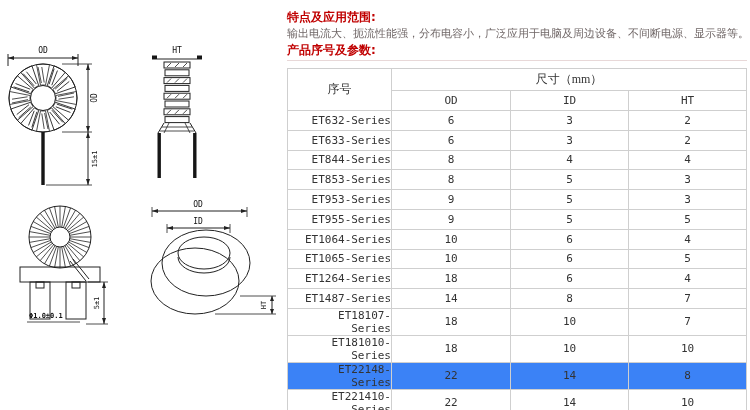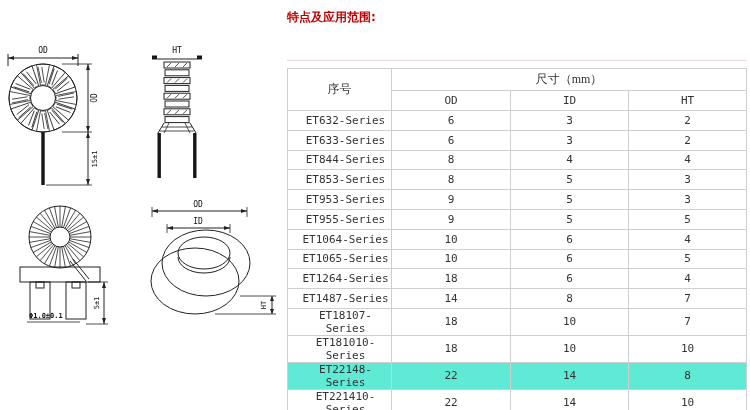--- a/index.html
+++ b/index.html
@@ -12,22 +12,22 @@
              white-space:nowrap;letter-spacing:0;}
   .divider{position:absolute;left:287px;top:60px;width:460px;height:1px;background:#e8d8d8;}
   table.spec{position:absolute;left:287px;top:68px;width:459px;border-collapse:collapse;table-layout:fixed;}
   table.spec th,table.spec td{border:1px solid #cfcfcf;font-weight:normal;overflow:hidden;}
   th.cn{font-size:12px;color:#333;text-align:center;}
   tr.hrow1{height:22px;font-family:Liberation Serif, serif;} tr.hrow2{height:20px;}
   th.sub{font-family:"DejaVu Sans Mono","Liberation Mono",monospace;font-size:11px;color:#333;text-align:center;}
   tr.data{height:19.8px;}
   tr.data td{font-family:"DejaVu Sans Mono","Liberation Mono",monospace;font-size:11px;color:#333;
              text-align:center;padding:0;}
-  tr.data td.name{text-align:center;padding-left:12px;}
-  tr.hl{background:#5eead4;}
+  tr.data td.name{text-align:right;padding-left:12px;}
+  tr.hl{background:#3b82f6;}
   .diagram{position:absolute;}
   .diagram svg{display:block;}
   .ln{stroke:#222;stroke-width:1;fill:none;}
   .thin{stroke:#222;stroke-width:0.8;fill:none;}
   .fill-dark{fill:#161616;stroke:none;}
   .dimtxt{font-family:"DejaVu Sans Mono","Liberation Mono",monospace;font-size:8px;fill:#111;}
   .dimtxt-sm{font-family:"DejaVu Sans Mono","Liberation Mono",monospace;font-size:7px;fill:#111;}
   .arr{fill:#222;stroke:none;}
 </style>
 </head>
@@ -212,20 +212,22 @@
       <line class="thin" x1="100" y1="101" x2="136" y2="101"></line>
       <line class="thin" x1="75" y1="119" x2="136" y2="119"></line>
       <line class="ln" x1="132" y1="101" x2="132" y2="119"></line>
       <polygon class="arr" points="132,101 130,106 134,106"></polygon>
       <polygon class="arr" points="132,119 130,114 134,114"></polygon>
       <text class="dimtxt-sm" x="126" y="110" text-anchor="middle" transform="rotate(-90 126 110)">HT</text>
     </svg>
   </div>
 
   <div class="h-red feature-heading">特点及应用范围:</div>
+  <div class="body-text">输出电流大、扼流性能强，分布电容小，广泛应用于电脑及周边设备、不间断电源、显示器等。</div>
+  <div class="h-red params-heading">产品序号及参数:</div>
   <div class="divider"></div>
 
   <table class="spec">
     <colgroup>
         <col style="width:104px">
         <col style="width:119px">
         <col style="width:118px">
         <col style="width:118px">
       </colgroup>
     <thead>

